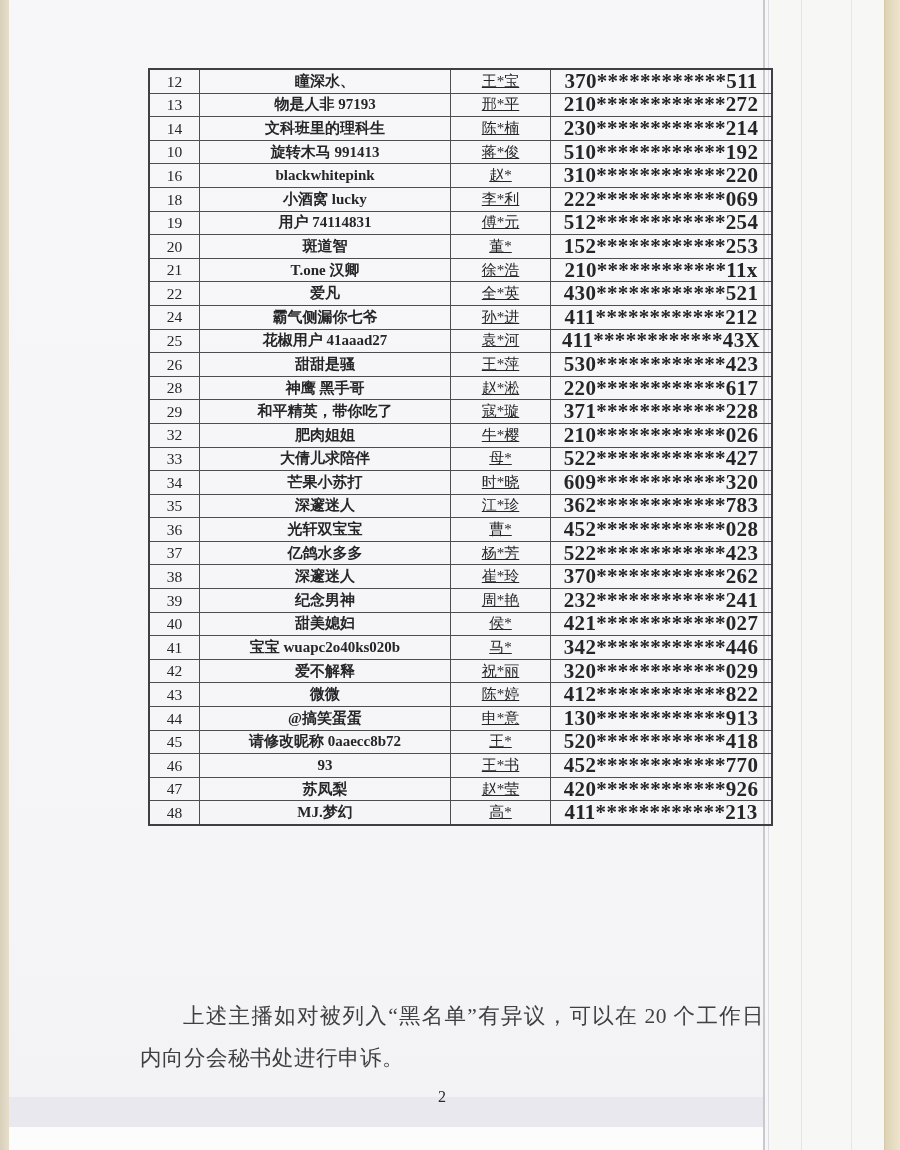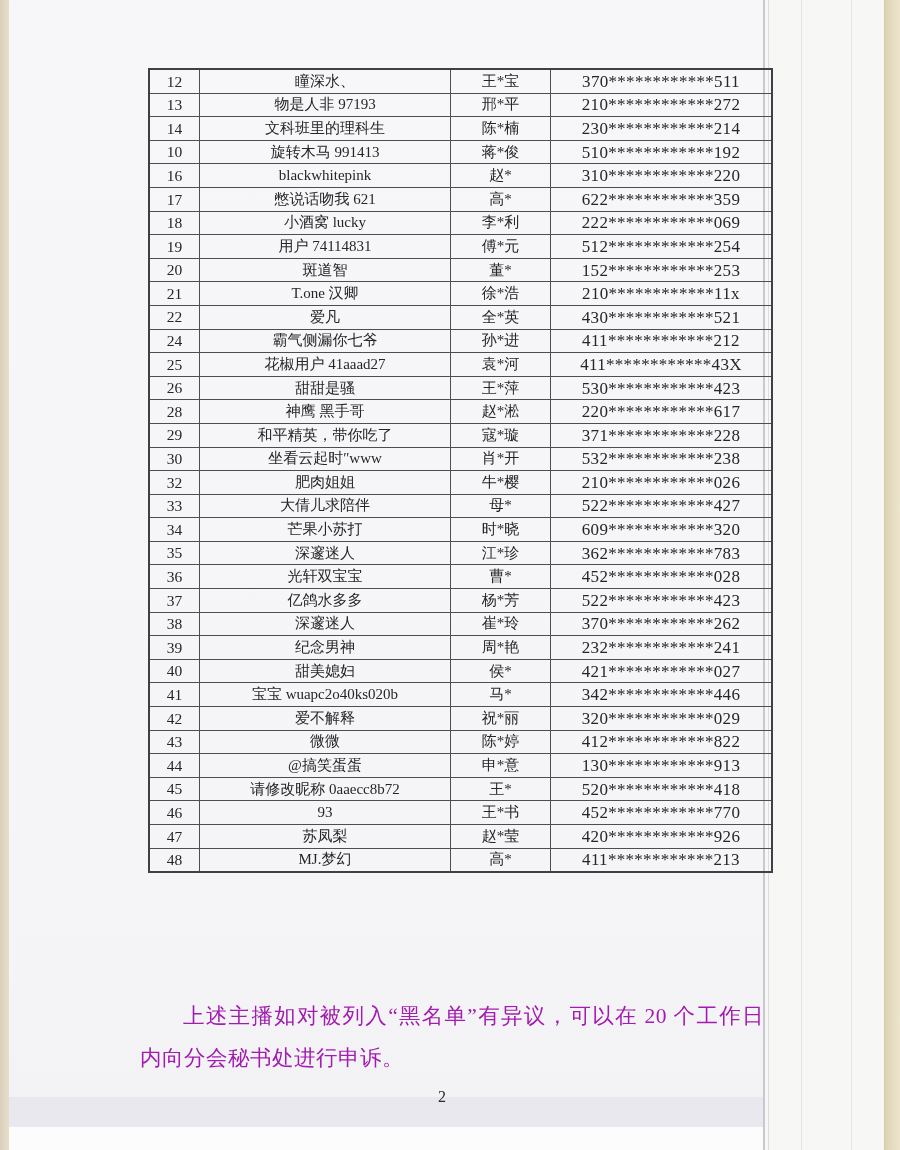--- a/index.html
+++ b/index.html
@@ -48,29 +48,29 @@
   .blacklist-table td{
     border:1px solid #4d4d52;
     text-align:center;vertical-align:middle;
     font-size:15px;line-height:1;
     height:22.6px;padding:0 2px;
     overflow:hidden;white-space:nowrap;
     color:#26262a;
   }
   .blacklist-table{border:2px solid #3f3f44;}
   td.col-num{width:45px;font-size:15.5px;}
-  td.col-nick{width:246px;}
-  td.col-name{width:95px;}
-  td.col-id{width:216px;font-size:17px;letter-spacing:.3px;}
+  td.col-nick{width:246px;font-weight:bold;}
+  td.col-name{width:95px;text-decoration:underline;}
+  td.col-id{width:216px;font-size:21px;letter-spacing:.3px;font-weight:bold;}
   
   .appeal-note{
     position:absolute;left:140px;top:995px;width:624px;z-index:3;
     font-size:21.5px;line-height:42px;
     text-indent:2em;text-align:justify;
-    color:#a21caf;letter-spacing:.5px;
+    color:#404040;letter-spacing:.5px;
   }
   .page-number{
     position:absolute;left:430px;top:1088px;width:24px;z-index:3;
     text-align:center;font-size:16px;color:#2b2b2f;
   }
 </style>
 </head>
 <body>
 
 <div class="page-area"></div>
@@ -109,26 +109,20 @@
         <td class="col-name">蒋*俊</td>
         <td class="col-id">510************192</td>
       </tr>
       <tr>
         <td class="col-num">16</td>
         <td class="col-nick">blackwhitepink</td>
         <td class="col-name">赵*</td>
         <td class="col-id">310************220</td>
       </tr>
       <tr>
-        <td class="col-num">17</td>
-        <td class="col-nick">憋说话吻我 621</td>
-        <td class="col-name">高*</td>
-        <td class="col-id">622************359</td>
-      </tr>
-      <tr>
         <td class="col-num">18</td>
         <td class="col-nick">小酒窝 lucky</td>
         <td class="col-name">李*利</td>
         <td class="col-id">222************069</td>
       </tr>
       <tr>
         <td class="col-num">19</td>
         <td class="col-nick">用户 74114831</td>
         <td class="col-name">傅*元</td>
         <td class="col-id">512************254</td>
@@ -175,26 +169,20 @@
         <td class="col-name">赵*淞</td>
         <td class="col-id">220************617</td>
       </tr>
       <tr>
         <td class="col-num">29</td>
         <td class="col-nick">和平精英，带你吃了</td>
         <td class="col-name">寇*璇</td>
         <td class="col-id">371************228</td>
       </tr>
       <tr>
-        <td class="col-num">30</td>
-        <td class="col-nick">坐看云起时″www</td>
-        <td class="col-name">肖*开</td>
-        <td class="col-id">532************238</td>
-      </tr>
-      <tr>
         <td class="col-num">32</td>
         <td class="col-nick">肥肉姐姐</td>
         <td class="col-name">牛*樱</td>
         <td class="col-id">210************026</td>
       </tr>
       <tr>
         <td class="col-num">33</td>
         <td class="col-nick">大倩儿求陪伴</td>
         <td class="col-name">母*</td>
         <td class="col-id">522************427</td>

